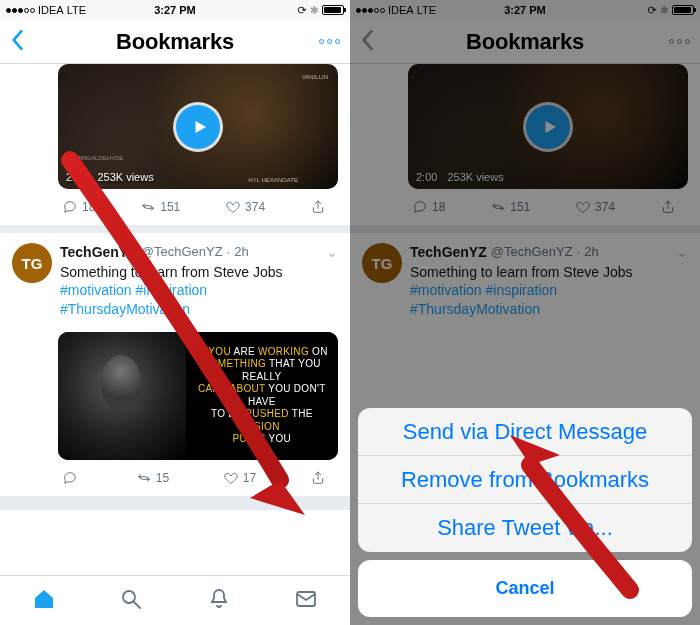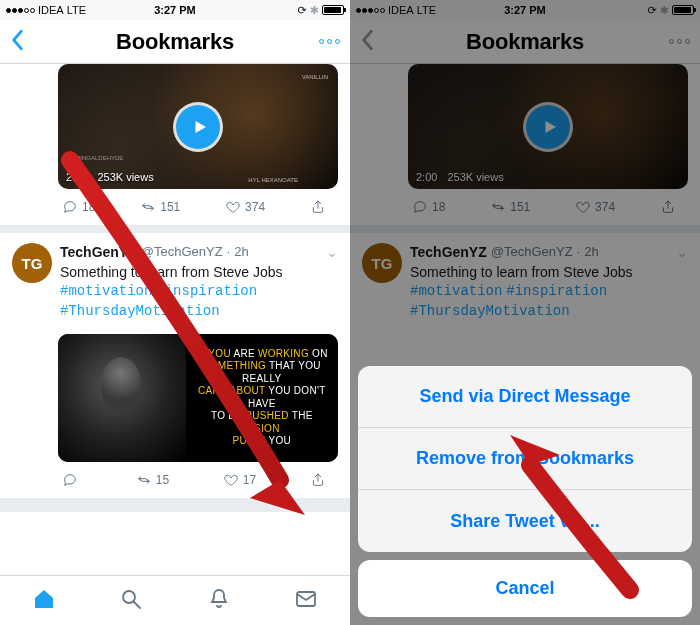--- a/index.html
+++ b/index.html
@@ -35,32 +35,32 @@
   .act svg { width:16px; height:16px; }
   .divider { height:8px; background:#e6ecf0; }
   .tweet2 { padding: 10px 12px 6px 12px; display:flex; gap:8px; }
   .avatar { width:40px; height:40px; min-width:40px; border-radius:50%; background:#a16207; color:#fff; display:flex; align-items:center; justify-content:center; font-weight:700; font-size:15px; }
   .tw-body { flex:1; font-size:14px; line-height:1.3; }
   .tw-head { color:#14171a; display:flex; align-items:center; gap:4px; }
   .uname { font-weight:700; color:#14171a; }
   .handle { color:#657786; font-weight:400; font-size:13px; }
   .caret-dn { margin-left:auto; color:#aab8c2; }
   .tw-text { color:#14171a; margin-top:2px; }
-  .link { color:#1da1f2;font-family:Liberation Mono, monospace; }
+  .link { color:#1da1f2; }
   .jobs-card { margin:8px 12px 0 58px; height:128px; border-radius:10px; overflow:hidden; background:#111; position:relative; display:flex; }
   .jobs-left { flex:1; background: radial-gradient(circle at 45% 40%, #555, #222 50%, #000); position:relative; }
   .jobs-left::after{content:"";position:absolute;left:34%;top:18%;width:40px;height:55px;border-radius:50% 50% 45% 45%;background:radial-gradient(circle at 50% 30%,#777,#393939 60%);}
   .jobs-right { flex:1.1; background:#000; display:flex; align-items:center; justify-content:center; padding:6px; }
   .quote { font-family: Impact, 'Arial Black', sans-serif; font-size:10px; line-height:1.25; text-align:center; letter-spacing:0.3px; }
   .qw { color:#fff; } .qy { color:#f4c20d; }
   .tabbar { height:50px; border-top:1px solid #d8d8d8; display:flex; align-items:center; justify-content:space-around; background:#fff; }
   .tabbar svg { width:24px; height:24px; }
   .sheet-wrap { position:absolute; left:0; right:0; bottom:0; z-index:10; padding:8px; }
   .sheet { background:rgba(248,248,248,0.96); border-radius:12px; overflow:hidden; }
-  .sheet-item { height:62px; display:flex; align-items:center; justify-content:center; color:#007aff; font-size:18px; border-bottom:1px solid rgba(0,0,0,0.12);font-weight:bold; }
+  .sheet-item { height:48px; display:flex; align-items:center; justify-content:center; color:#007aff; font-size:22px; border-bottom:1px solid rgba(0,0,0,0.12); }
   .sheet-item:last-child { border-bottom:none; }
   .cancel { margin-top:8px; background:#fff; border-radius:12px; height:57px; display:flex; align-items:center; justify-content:center; color:#007aff; font-size:18px; font-weight:600; }
   .arrow { position:absolute; z-index:20; pointer-events:none; }
   .grayband { height:14px; background:#e6ecf0; }
 </style>
 </head>
 <body>
 
 <div class="container">
 

